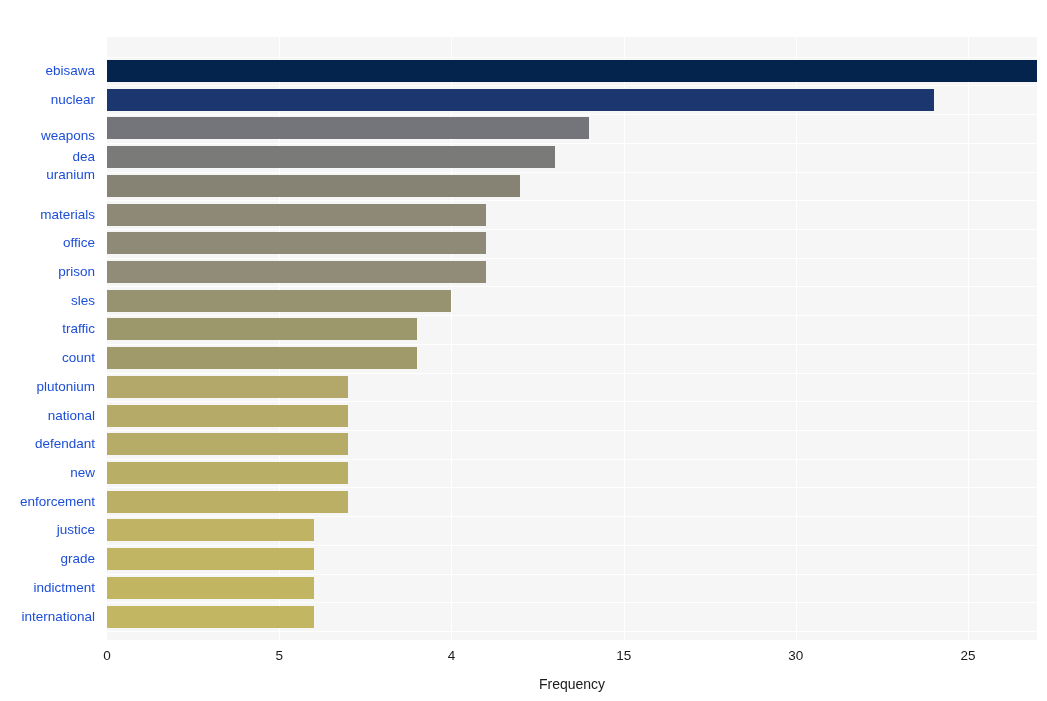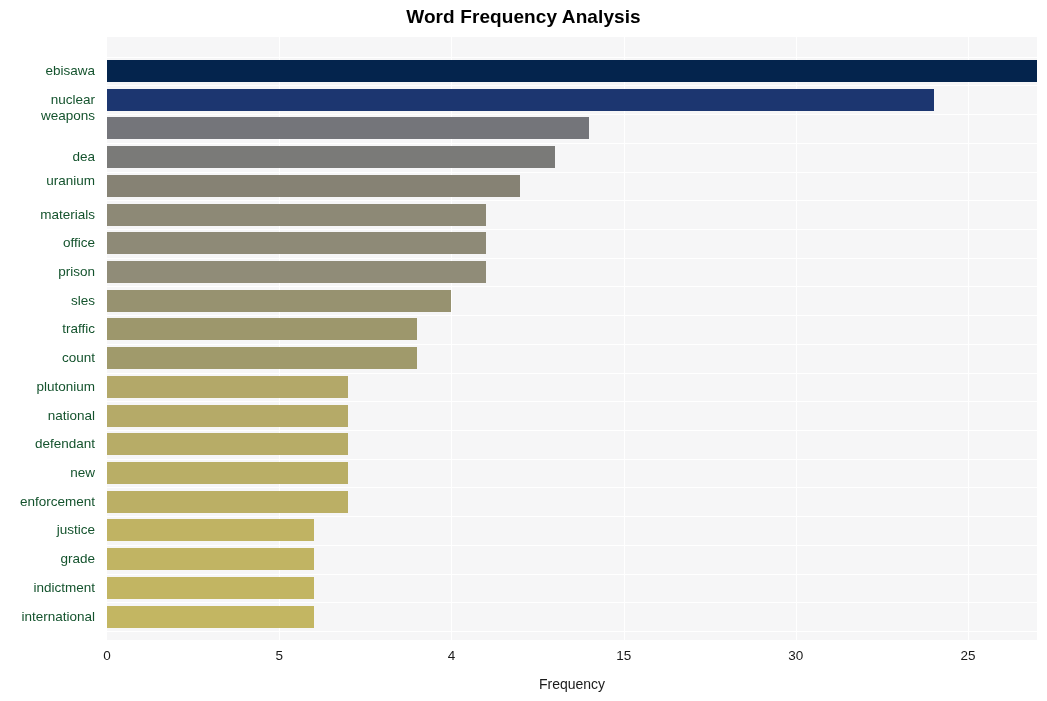--- a/index.html
+++ b/index.html
@@ -65,21 +65,21 @@
     top: 3.3px;
     height: 22px;
   }
 
   
   .ytick-label {
     position: absolute;
     right: 1054px;   
     text-align: right;
     font-size: 13.5px;
-    color: #14532d;
+    color: #1d4ed8;
     white-space: nowrap;
     line-height: 1;
   }
 
   #y-axis {
     position: absolute;
     left: 0;
     top: 37px;
     width: 101px;
     height: 603px;
@@ -119,21 +119,20 @@
     text-align: center;
     font-size: 14px;
     color: #1a1a1a;
   }
 </style>
 </head>
 <body>
 
 <div id="figure">
 
-  <div id="chart-title">Word Frequency Analysis</div>
 
   <div id="plot-area">
     <div id="gridlines-vertical">
         <div class="gridline-v" style="left: 172.222px;"></div>
         <div class="gridline-v" style="left: 344.444px;"></div>
         <div class="gridline-v" style="left: 516.667px;"></div>
         <div class="gridline-v" style="left: 688.889px;"></div>
         <div class="gridline-v" style="left: 861.111px;"></div>
       </div>
     <div id="gridlines-horizontal">
@@ -179,23 +178,23 @@
         <div class="bar" title="justice: 6" style="top: 482.46px; height: 22px; width: 206.667px; background: rgb(192, 179, 99);"></div>
         <div class="bar" title="grade: 6" style="top: 511.174px; height: 22px; width: 206.667px; background: rgb(193, 180, 99);"></div>
         <div class="bar" title="indictment: 6" style="top: 539.889px; height: 22px; width: 206.667px; background: rgb(194, 181, 98);"></div>
         <div class="bar" title="international: 6" style="top: 568.603px; height: 22px; width: 206.667px; background: rgb(195, 182, 98);"></div>
       </div>
   </div>
 
   <div id="y-axis">
       <div class="ytick-label" style="top: 27.0314px;">ebisawa</div>
       <div class="ytick-label" style="top: 55.7457px;">nuclear</div>
-      <div class="ytick-label" style="top: 72px; padding-left: 8px;">weapons</div>
+      <div class="ytick-label" style="top: 92px; padding-left: 8px;">weapons</div>
       <div class="ytick-label" style="top: 113.174px;">dea</div>
-      <div class="ytick-label" style="top: 137px; margin-left: 8px;">uranium</div>
+      <div class="ytick-label" style="top: 131px; margin-left: 8px;">uranium</div>
       <div class="ytick-label" style="top: 170.603px;">materials</div>
       <div class="ytick-label" style="top: 199.317px;">office</div>
       <div class="ytick-label" style="top: 228.031px;">prison</div>
       <div class="ytick-label" style="top: 256.746px;">sles</div>
       <div class="ytick-label" style="top: 285.46px;">traffic</div>
       <div class="ytick-label" style="top: 314.174px;">count</div>
       <div class="ytick-label" style="top: 342.889px;">plutonium</div>
       <div class="ytick-label" style="top: 371.603px; padding-left: 40px;">national</div>
       <div class="ytick-label" style="top: 400.317px;">defendant</div>
       <div class="ytick-label" style="top: 429.031px;">new</div>

